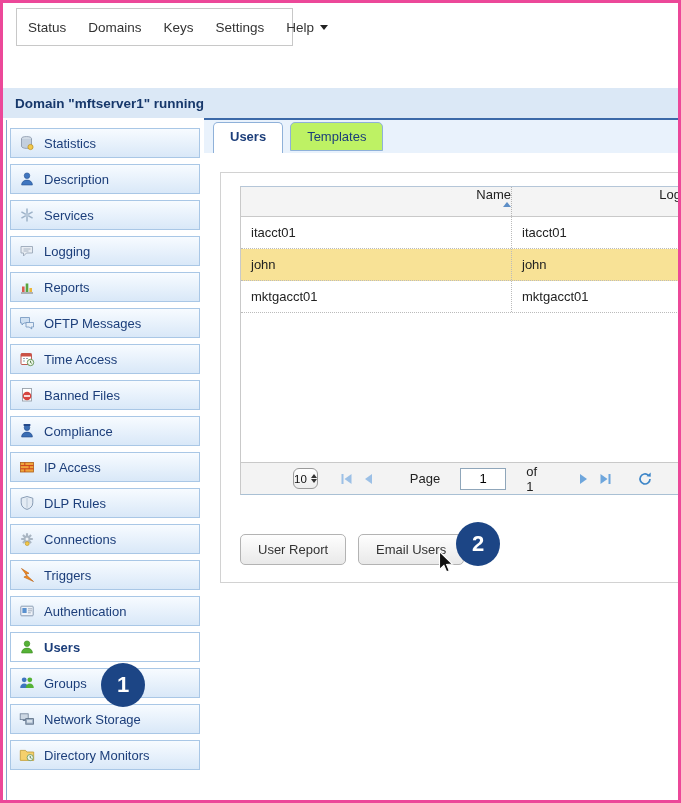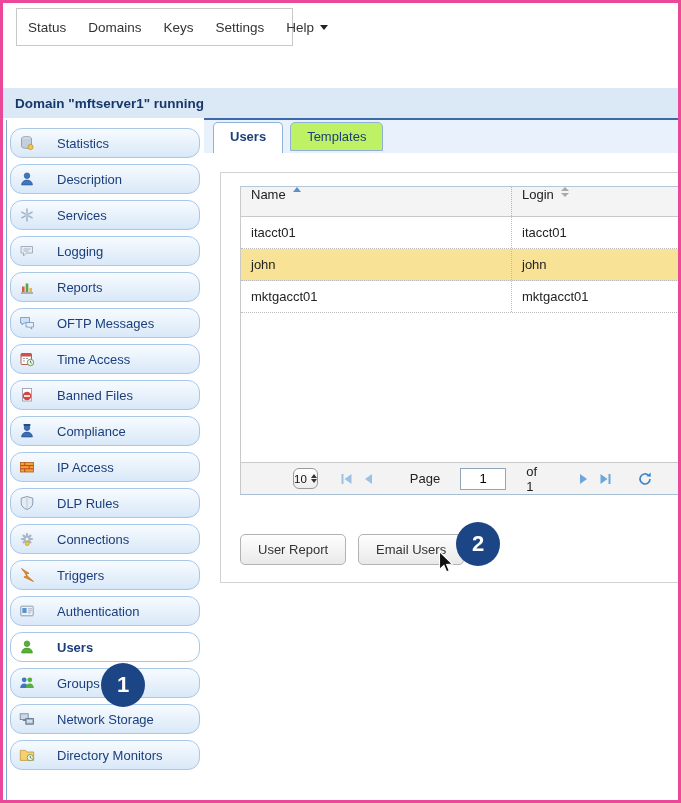--- a/index.html
+++ b/index.html
@@ -16,22 +16,22 @@
            border-top:5.5px solid #222; display:inline-block; }
 
   
   .domainbar { position:absolute; left:0; right:0; top:85px; height:30px; background:#dbe8f6;
                display:flex; align-items:center; padding-left:12px; font-size:13.5px;
                font-weight:bold; color:#17386b; }
 
   
   .sidebar { position:absolute; left:3px; top:117px; width:198px; bottom:0;
              border-left:1px solid #86a7cd; padding-top:8px; background:#fff; }
-  .sitem { width:190px; height:30px; margin:0 0 6px 3px; border:1px solid #a9c7e6; border-radius:12px;
-           background:linear-gradient(#f7fbff,#d9e8f8); display:flex; align-items:center; gap:22px;
+  .sitem { width:190px; height:30px; margin:0 0 6px 3px; border:1px solid #a9c7e6; border-radius:0;
+           background:linear-gradient(#f7fbff,#d9e8f8); display:flex; align-items:center; gap:9px;
            padding-left:8px; font-size:13px; color:#1c3e7a; cursor:pointer; }
   .sitem.selected { background:#fff; font-weight:bold; }
   .icon16 { width:16px; height:16px; flex:0 0 16px; display:inline-flex; }
 
   
   .content { position:absolute; left:201px; top:115px; right:0; bottom:0;
              border-top:2px solid #3c69a8; background:#fff; }
   .tabstrip { position:relative; height:33px; background:#e9f2fc; }
   .tabs { position:absolute; left:9px; top:2px; display:flex; }
   .tab { height:29px; line-height:28px; padding:0 16px; border:1px solid #8fb1d9;
@@ -40,21 +40,21 @@
   .tab.active { background:#fff; font-weight:bold; height:31px; border-bottom:none; }
 
   
   .panel { position:absolute; left:16px; top:52px; right:-6px; height:411px;
            border:1px solid #d2d2d2; background:#fff; }
 
   
   .grid { position:absolute; left:19px; top:13px; right:-8px; }
   .gridhead { display:flex; height:31px; background:#f4f4f4; border-top:1px solid #b5c6d8;
               border-left:1px solid #c9c9c9; border-bottom:1px solid #c9c9c9; }
-  .hcell { display:flex; align-items:flex-start; padding-left:10px; font-size:13px; color:#222; cursor:pointer; }
+  .hcell { display:flex; align-items:flex-end; padding-left:10px; font-size:13px; color:#222; cursor:pointer;flex-direction:column; }
   .hcell.c0 { width:270px; }
   .hcell.c1 { flex:1; border-left:1px dotted #b5b5b5; }
   .sort-asc { width:0; height:0; border-left:4.5px solid transparent; border-right:4.5px solid transparent;
               border-bottom:5.5px solid #5e8fc7; margin-left:7px; }
   .sort-both { display:inline-flex; flex-direction:column; gap:2px; margin-left:7px; }
   .sort-both i { width:0; height:0; border-left:4px solid transparent; border-right:4px solid transparent; }
   .sort-both .up { border-bottom:4.5px solid #a9a9a9; }
   .sort-both .dn { border-top:4.5px solid #a9a9a9; }
   .gridbody { height:245px; border-left:1px solid #c9c9c9; background:#fff; }
   .row { display:flex; height:32px; border-bottom:1px dotted #bbb; font-size:13px; color:#222; cursor:pointer; }

